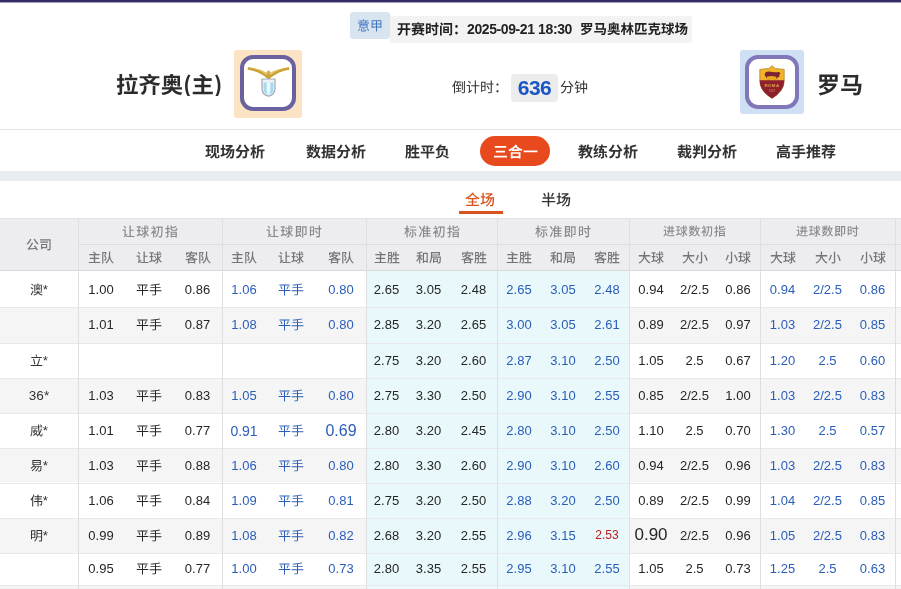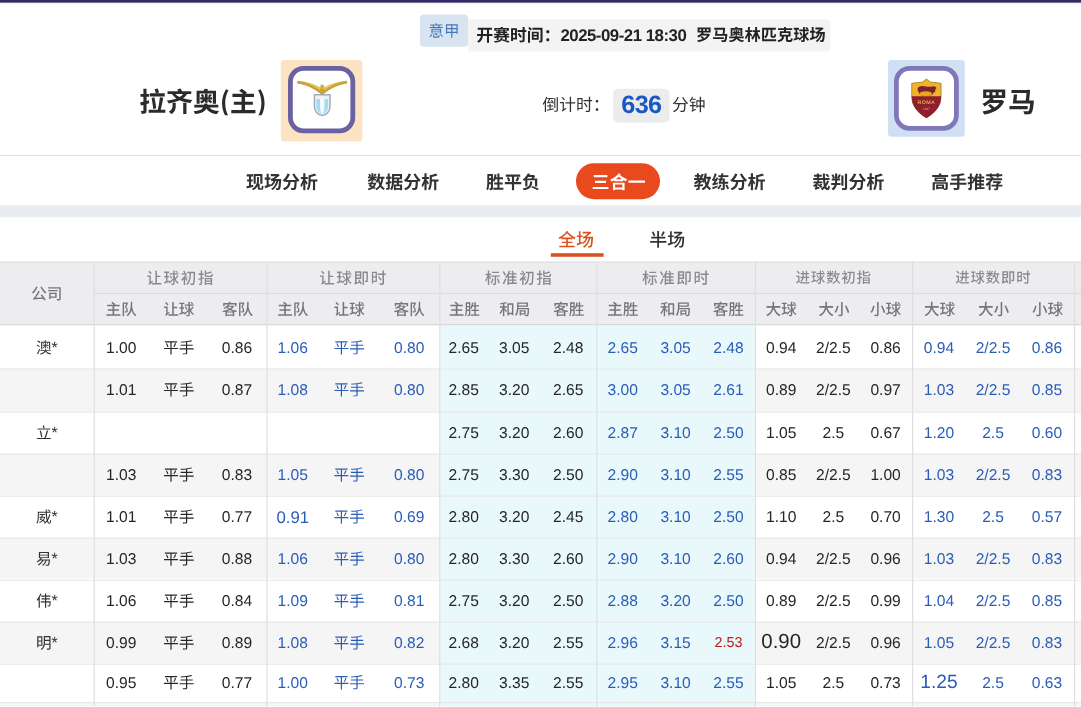--- a/index.html
+++ b/index.html
@@ -433,20 +433,23 @@
     </div>
 <div class="abs cc" style="left:760px;top:342.5px;width:45px;height:35.5px">
       <span style="font-size:13px;color:#2a5db8">1.20</span>
     </div>
 <div class="abs cc" style="left:805px;top:342.5px;width:45px;height:35.5px">
       <span style="font-size:13px;color:#2a5db8">2.5</span>
     </div>
 <div class="abs cc" style="left:850px;top:342.5px;width:45px;height:35.5px">
       <span style="font-size:13px;color:#2a5db8">0.60</span>
     </div>
+<div class="abs cc" style="left:0px;top:378px;width:78px;height:35.30000000000001px">
+      <span style="font-size:13.5px;color:#333">36*</span>
+    </div>
 <div class="abs cc" style="left:78px;top:378px;width:46px;height:35.30000000000001px">
       <span style="font-size:13px;color:#262626">1.03</span>
     </div>
 <div class="abs cc" style="left:124px;top:378px;width:49px;height:35.30000000000001px">
       <svg width="26" height="13" viewBox="0 0 26 13">
         <path fill="#262626" d="M2.3 3.2C2.8 4.2 3.3 5.5 3.5 6.3L4.4 5.9C4.2 5.2 3.7 3.9 3.1 3.0ZM9.8 2.9C9.5 3.9 8.9 5.2 8.4 6.0L9.2 6.3C9.8 5.5 10.4 4.3 10.8 3.2ZM0.7 6.9V7.9H6.0V12.5H7.0V7.9H12.3V6.9H7.0V2.4H11.6V1.4H1.4V2.4H6.0V6.9ZM13.7 7.3V8.2H19.0V11.1C19 11.4 18.9 11.5 18.6 11.5C18.3 11.5 17.3 11.5 16.2 11.5C16.4 11.7 16.5 12.2 16.6 12.4C18 12.4 18.8 12.4 19.3 12.3C19.8 12.1 20 11.8 20 11.1V8.2H25.4V7.3H20.0V5.1H24.6V4.2H20.0V2.1C21.6 1.9 23 1.7 24.1 1.3L23.4 0.5C21.4 1.2 17.6 1.5 14.5 1.7C14.6 1.9 14.7 2.2 14.7 2.5C16.1 2.4 17.6 2.4 19 2.2V4.2H14.5V5.1H19.0V7.3Z"></path>
       </svg>
     </div>
 <div class="abs cc" style="left:173px;top:378px;width:49px;height:35.30000000000001px">
       <span style="font-size:13px;color:#262626">0.83</span>
@@ -517,21 +520,21 @@
     </div>
 <div class="abs cc" style="left:222px;top:413.3px;width:44px;height:34.5px">
       <span style="font-size:14px;color:#2a5db8">0.91</span>
     </div>
 <div class="abs cc" style="left:266px;top:413.3px;width:50px;height:34.5px">
       <svg width="26" height="13" viewBox="0 0 26 13">
         <path fill="#2a5db8" d="M2.3 3.2C2.8 4.2 3.3 5.5 3.5 6.3L4.4 5.9C4.2 5.2 3.7 3.9 3.1 3.0ZM9.8 2.9C9.5 3.9 8.9 5.2 8.4 6.0L9.2 6.3C9.8 5.5 10.4 4.3 10.8 3.2ZM0.7 6.9V7.9H6.0V12.5H7.0V7.9H12.3V6.9H7.0V2.4H11.6V1.4H1.4V2.4H6.0V6.9ZM13.7 7.3V8.2H19.0V11.1C19 11.4 18.9 11.5 18.6 11.5C18.3 11.5 17.3 11.5 16.2 11.5C16.4 11.7 16.5 12.2 16.6 12.4C18 12.4 18.8 12.4 19.3 12.3C19.8 12.1 20 11.8 20 11.1V8.2H25.4V7.3H20.0V5.1H24.6V4.2H20.0V2.1C21.6 1.9 23 1.7 24.1 1.3L23.4 0.5C21.4 1.2 17.6 1.5 14.5 1.7C14.6 1.9 14.7 2.2 14.7 2.5C16.1 2.4 17.6 2.4 19 2.2V4.2H14.5V5.1H19.0V7.3Z"></path>
       </svg>
     </div>
 <div class="abs cc" style="left:316px;top:413.3px;width:50px;height:34.5px">
-      <span style="font-size:13px;color:#2a5db8">0.69</span>
+      <span style="font-size:16px;color:#2a5db8">0.69</span>
     </div>
 <div class="abs cc" style="left:366px;top:413.3px;width:41px;height:34.5px">
       <span style="font-size:13px;color:#262626">2.80</span>
     </div>
 <div class="abs cc" style="left:407px;top:413.3px;width:43px;height:34.5px">
       <span style="font-size:13px;color:#262626">3.20</span>
     </div>
 <div class="abs cc" style="left:450px;top:413.3px;width:47px;height:34.5px">
       <span style="font-size:13px;color:#262626">2.45</span>
     </div>
@@ -797,20 +800,20 @@
 <div class="abs cc" style="left:629px;top:552.5px;width:44px;height:32.700000000000045px">
       <span style="font-size:13px;color:#262626">1.05</span>
     </div>
 <div class="abs cc" style="left:673px;top:552.5px;width:43px;height:32.700000000000045px">
       <span style="font-size:13px;color:#262626">2.5</span>
     </div>
 <div class="abs cc" style="left:716px;top:552.5px;width:44px;height:32.700000000000045px">
       <span style="font-size:13px;color:#262626">0.73</span>
     </div>
 <div class="abs cc" style="left:760px;top:552.5px;width:45px;height:32.700000000000045px">
-      <span style="font-size:16px;color:#2a5db8">1.25</span>
+      <span style="font-size:13px;color:#2a5db8">1.25</span>
     </div>
 <div class="abs cc" style="left:805px;top:552.5px;width:45px;height:32.700000000000045px">
       <span style="font-size:13px;color:#2a5db8">2.5</span>
     </div>
 <div class="abs cc" style="left:850px;top:552.5px;width:45px;height:32.700000000000045px">
       <span style="font-size:13px;color:#2a5db8">0.63</span>
     </div>
 </div>
 </body></html>

